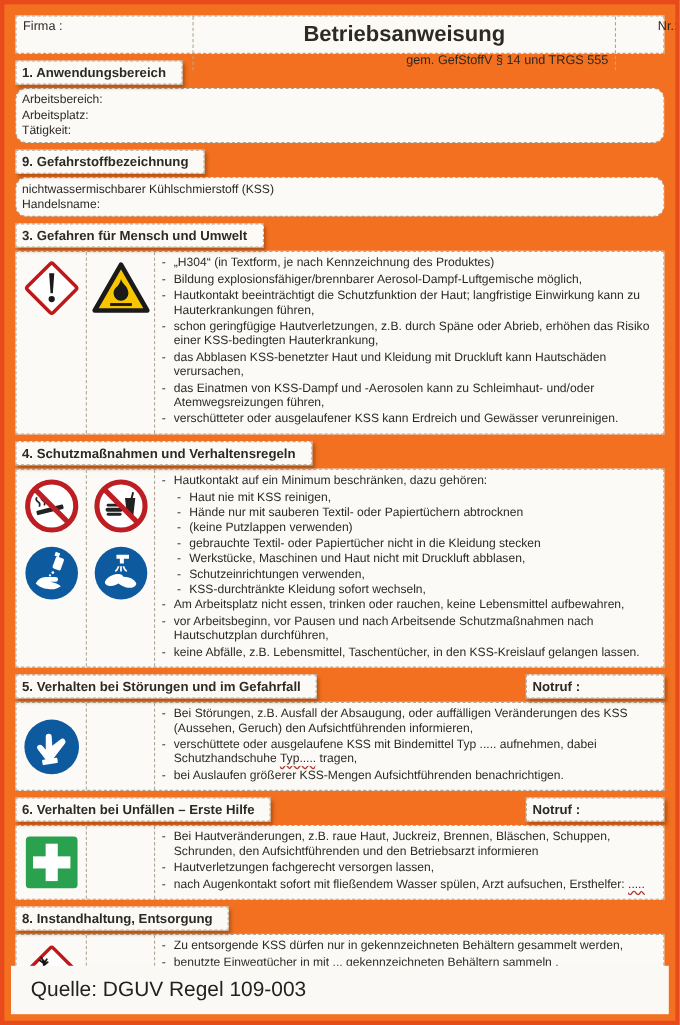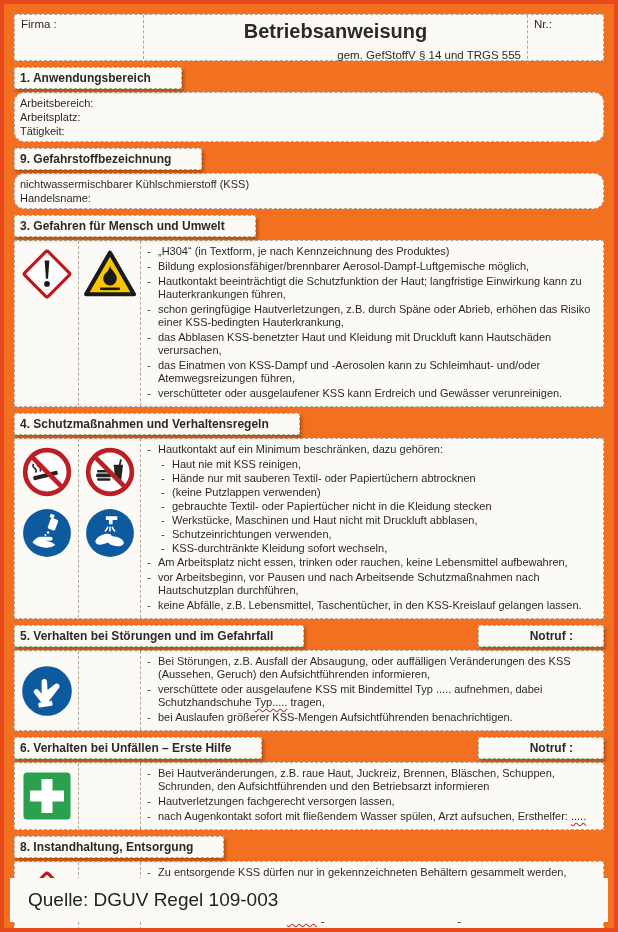--- a/index.html
+++ b/index.html
@@ -3,31 +3,31 @@
 <meta charset="utf-8">
 <style>
   html,body{margin:0;padding:0;background:#fff;}
   body{width:618px;height:932px;font-family:"Liberation Sans",sans-serif;color:#2d2a26;}
   .page{position:relative;width:618px;height:932px;box-sizing:border-box;
         background:#f2701f;border:4px solid #e84a1b;overflow:hidden;}
   .doc{margin:10px 10px 0 10px;width:590px;}
   .cell{background:#fcfaf6;border:1px dashed #b2a795;box-sizing:border-box;}
 
   
-  .header-row{display:grid;grid-template-columns:128px 385px 1fr;height:47px;}
+  .header-row{display:grid;grid-template-columns:128px 385px 1fr;height:35px;gap:32px;}
   .hcell{padding:3px 6px;font-size:11.5px;}
   .hcell.mid{border-left:1px dashed #b2a795;border-right:1px dashed #b2a795;text-align:center;}
   .doc-title{font-weight:700;font-size:20px;margin-top:2px;}
   .doc-subtitle{font-size:11.5px;margin-top:6px;text-align:right;}
 
   
   .band{display:flex;align-items:stretch;margin:6px 0 3px 0;}
   .label-box{background:#fcfaf6;border:1px dashed #b2a795;box-sizing:border-box;
-             font-weight:700;font-size:12px;padding:3px 30px 3px 5px;
-             box-shadow:2px 3px 3px rgba(110,45,0,.45);white-space:nowrap;text-align:right;}
+             font-weight:700;font-size:12px;padding:3px 14px 3px 5px;
+             box-shadow:2px 3px 3px rgba(110,45,0,.45);white-space:nowrap;}
   .notruf-box{margin-left:auto;width:126px;}
 
   
   .textbox{padding:3px 5px;font-size:11px;line-height:14px;border-radius:10px;}
 
   
   .row{display:grid;grid-template-columns:64px 62px 1fr;}
   .picto-cell{border-right:1px dashed #b2a795;display:flex;flex-direction:column;
               align-items:center;gap:9px;padding:7px 2px;}
   .picto-cell.center{justify-content:center;}

